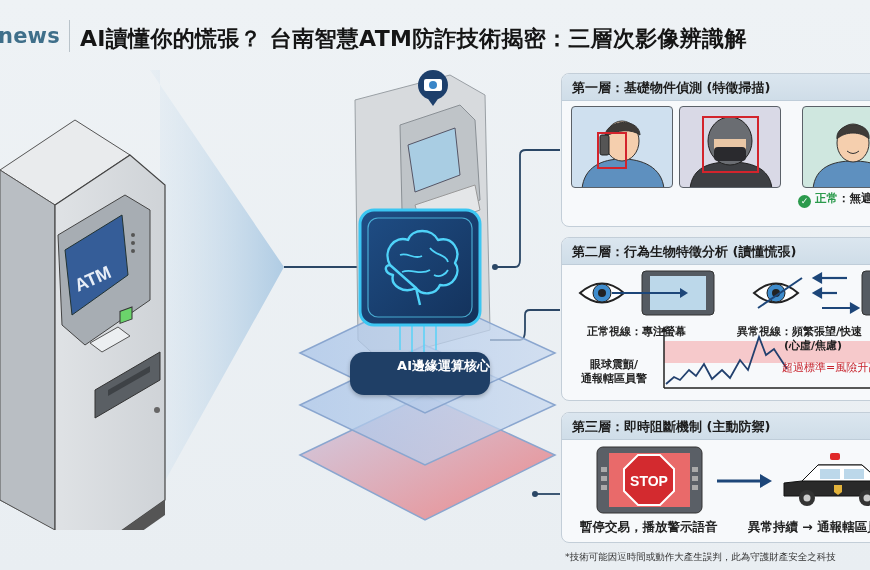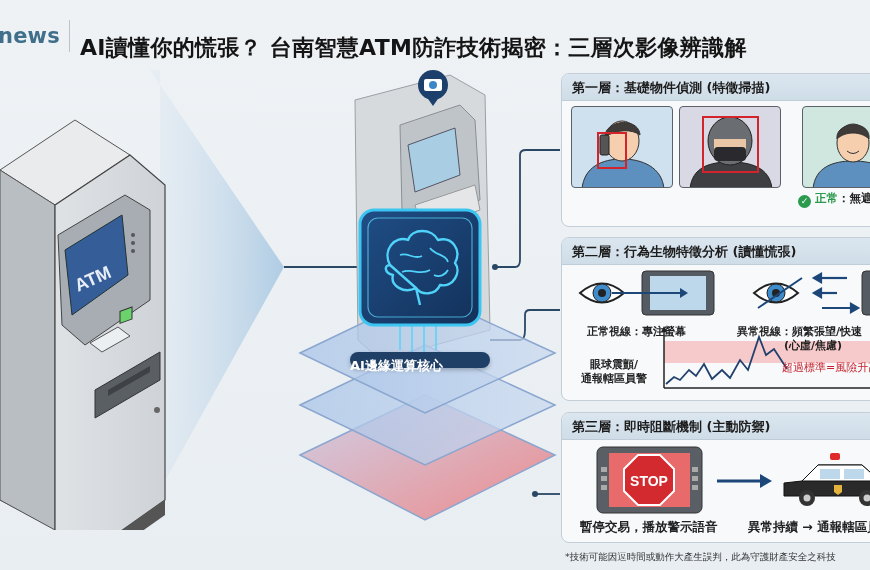--- a/index.html
+++ b/index.html
@@ -8,21 +8,21 @@
     background: linear-gradient(180deg, #eef2f5 0%, #e9eef2 100%);
     font-family: "DejaVu Sans", "Liberation Sans", sans-serif;
     position: relative;
     color: #1a1a1a;
   }
   .abs { position: absolute; }
 
   
   .brand { left: -2px; top: 24px; font-size: 21px; font-weight: bold; color: #3f6f8a; letter-spacing: 0.2px; }
   .hdr-divider { left: 69px; top: 20px; width: 1px; height: 32px; background: #b9c3ca; }
-  .title { left: 80px; top: 33px; font-size: 22px; font-weight: bold; color: #151515; white-space: nowrap; letter-spacing: 0.3px; }
+  .title { left: 80px; top: 24px; font-size: 22px; font-weight: bold; color: #151515; white-space: nowrap; letter-spacing: 0.3px; }
 
   
   .panel {
     position: absolute; left: 561px; width: 320px;
     background: #f7f9fb; border: 1.5px solid #c3ced8; border-radius: 8px; overflow: hidden;
   }
   .panel-head {
     height: 27px; background: linear-gradient(180deg, #dbe6ef, #cfdde8);
     border-bottom: 1px solid #bfcdd9; padding-left: 10px;
     font-size: 13px; font-weight: bold; line-height: 27px; color: #1c1c1c; white-space: nowrap;
@@ -35,23 +35,23 @@
   .face-cap { position: absolute; top: 117px; width: 110px; text-align: center; font-size: 11.5px; font-weight: bold; line-height: 15px; color: #222; white-space: nowrap; }
   .red { color: #c8232c; }
   .green { color: #2b9a4c; }
 
   .cap2 { position: absolute; font-size: 11px; font-weight: bold; color: #222; white-space: nowrap; text-align: center; line-height: 14px; }
 
   .footnote { left: 565px; top: 551px; font-size: 9.5px; color: #333; white-space: nowrap; }
 
   
   .core-pill {
-    left: 350px; top: 352px; width: 140px; height: 16px; border-radius: 14px;
+    left: 350px; top: 352px; width: 140px; height: 43px; border-radius: 14px;
     background: #1f3f66; color: #fff; font-size: 13px; font-weight: bold;
-    text-align: left; line-height: 28px; box-shadow: 0 2px 4px rgba(0,0,0,0.25);
+    text-align: right; line-height: 28px; box-shadow: 0 2px 4px rgba(0,0,0,0.25);
   }
 </style>
 </head>
 <body>
 
 <div class="abs brand">news</div>
 <div class="abs hdr-divider"></div>
 <div class="abs title">AI讀懂你的慌張？ 台南智慧ATM防詐技術揭密：三層次影像辨識解</div>
 
 <svg class="abs" style="left:0;top:60px" width="300" height="470">

